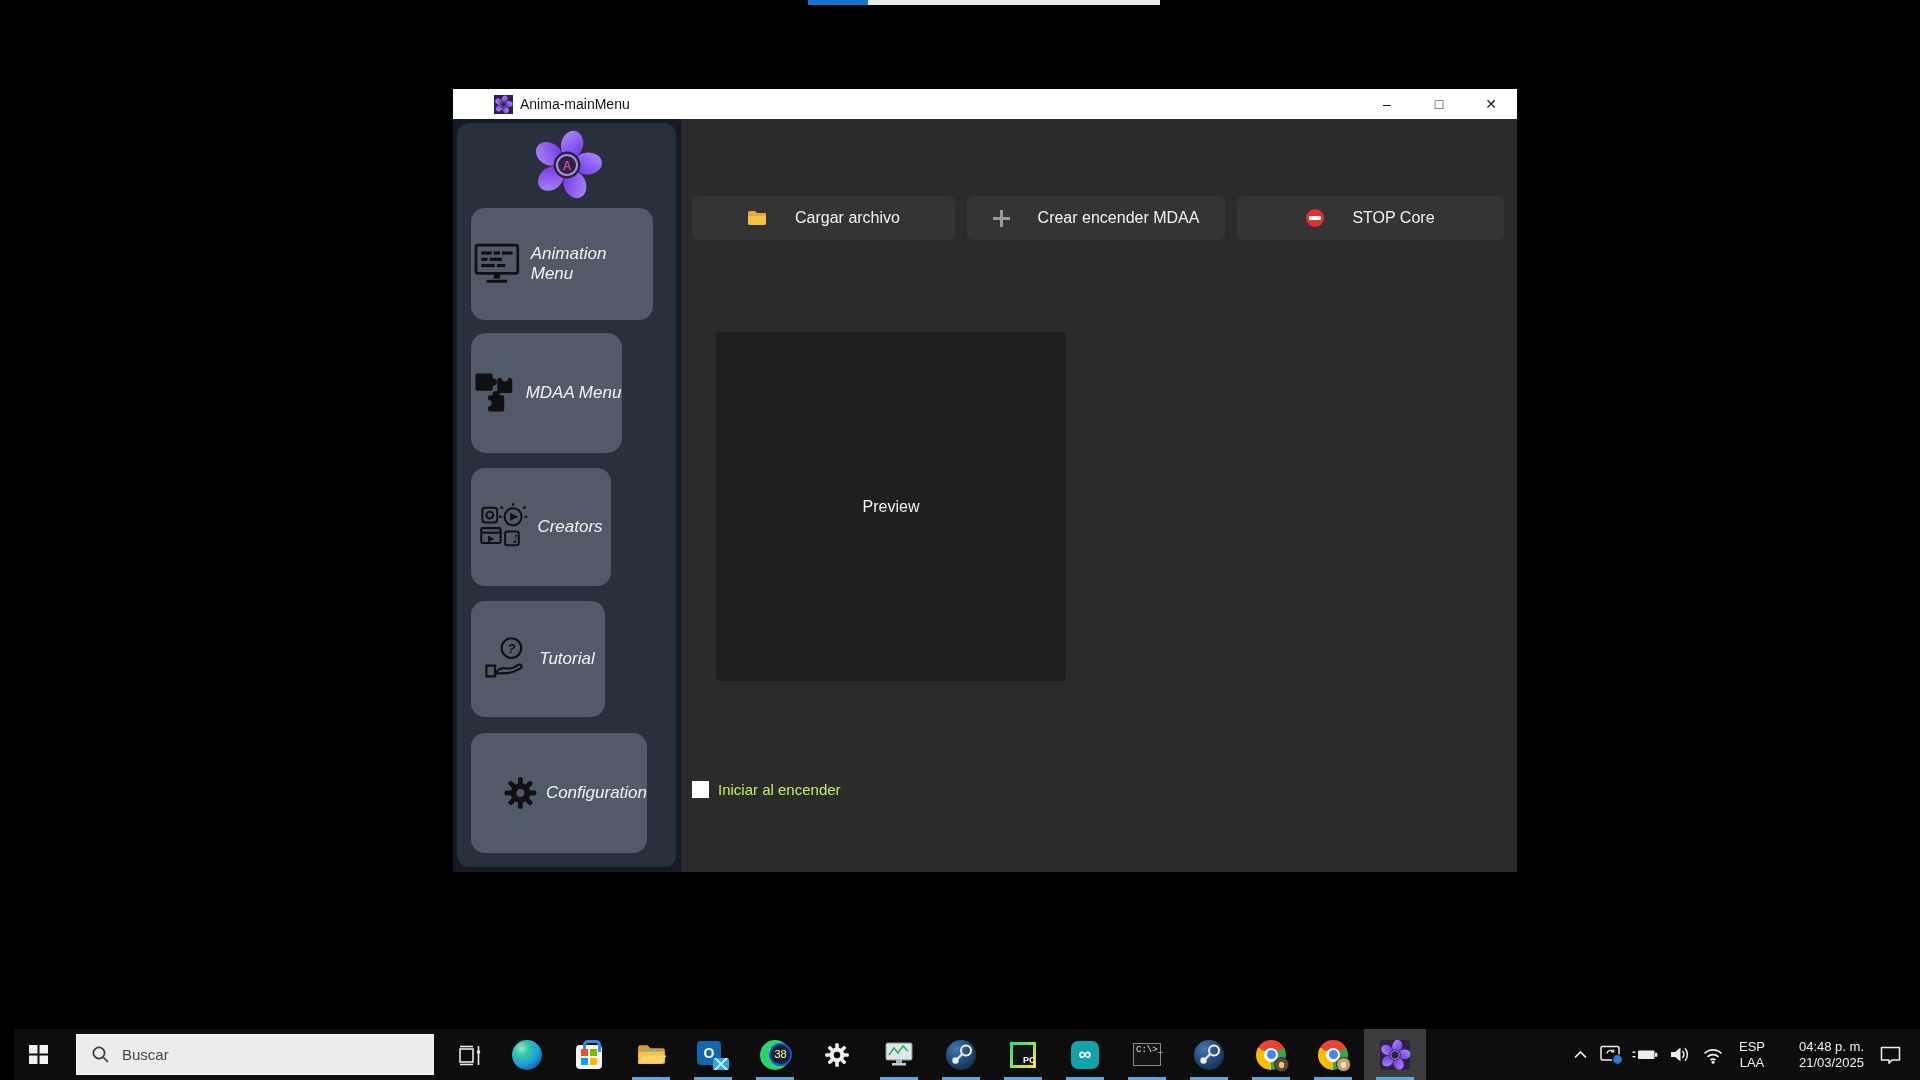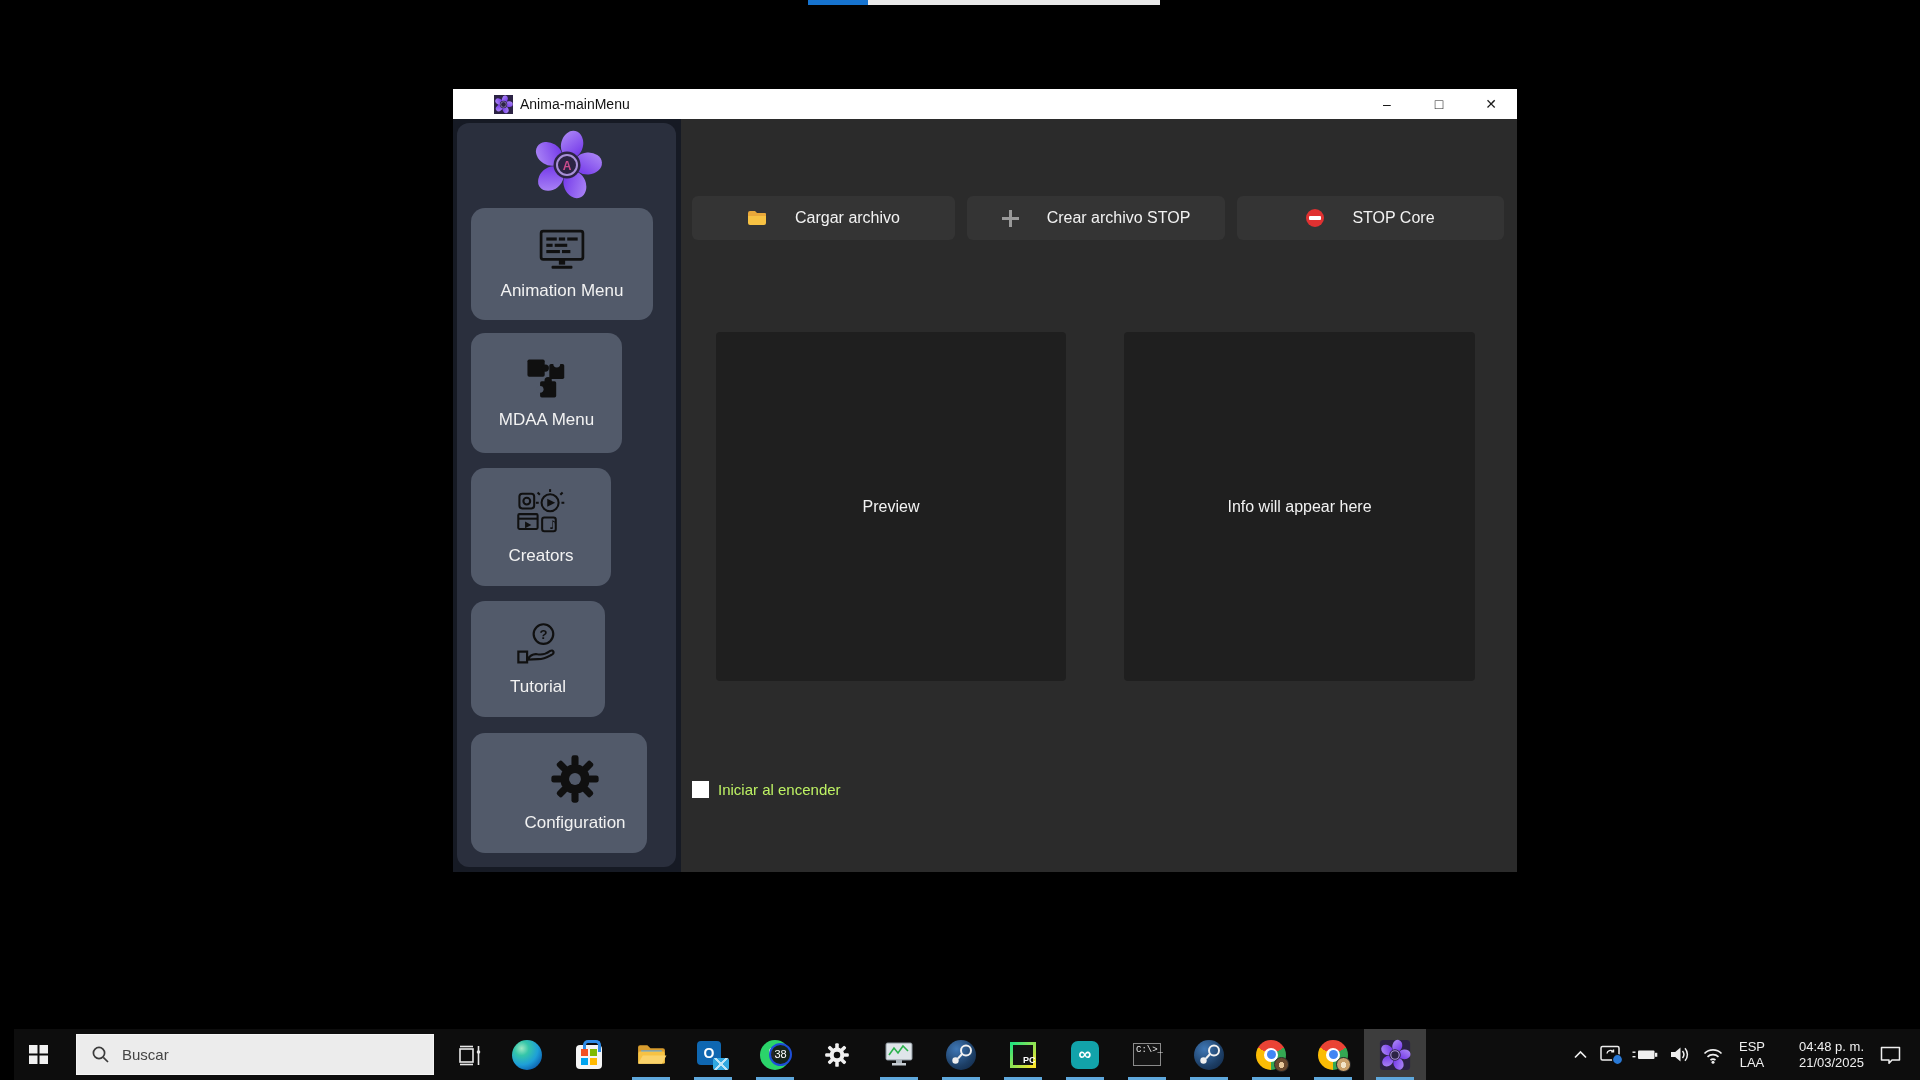--- a/index.html
+++ b/index.html
@@ -17,21 +17,21 @@
   .titlebar-logo { width:19px; height:19px; margin-left:9px; }
   .title-text { margin-left:7px; font-size:14px; color:#111; }
   .tb-btns { position:absolute; right:0; top:0; height:30px; display:flex; }
   .tb-btn { width:52px; height:30px; display:flex; align-items:center; justify-content:center; font-size:14px; color:#1a1a1a; cursor:default; }
   .win-body { position:absolute; left:0; top:30px; width:1064px; height:753px; display:flex; }
 
   
   .sidebar { position:relative; width:228px; height:753px; background:#161a24; flex:none; }
   .sidebar-panel { position:absolute; left:4px; top:4px; width:219px; height:744px; background:#2a2f3d; border-radius:12px; }
   .logo { position:absolute; left:78px; top:10px; width:72px; height:72px; }
-  .side-btn { position:absolute; left:18px; background:#525a6a; border-radius:14px; display:flex; flex-direction:column; align-items:center; justify-content:center; gap:8px; cursor:pointer; }
+  .side-btn { position:absolute; left:18px; background:#525a6a; border-radius:14px; display:flex; flex-direction:row; align-items:center; justify-content:center; gap:8px; cursor:pointer;font-style:italic; }
   .side-btn span { color:#f2f2f2; font-size:17px; }
 
   
   .main { position:relative; flex:1; background:#2b2b2b; }
   .tool-btn { position:absolute; top:77px; height:44px; background:#343434; border-radius:6px; display:flex; align-items:center; justify-content:center; gap:28px; color:#f2f2f2; font-size:16px; cursor:pointer; }
   .plus-glyph { position:relative; width:17px; height:17px; }
   .plus-glyph::before, .plus-glyph::after { content:""; position:absolute; background:#9a9a9a; }
   .plus-glyph::before { left:7px; top:0; width:3px; height:17px; }
   .plus-glyph::after { left:0; top:7px; width:17px; height:3px; }
   .stop-glyph { width:18px; height:18px; border-radius:50%; background:#e03131; position:relative; }
@@ -151,21 +151,21 @@
                 <rect x="17" y="16" width="12" height="3"></rect>
               <rect x="9" y="22" width="13" height="3"></rect>
                 <rect x="24" y="22" width="8" height="3"></rect>
               <rect x="21" y="31" width="6" height="5"></rect>
               <rect x="14" y="37" width="20" height="3" rx="1"></rect>
             </g>
           </svg>
           <span>Animation Menu</span>
         </div>
 
-        <div class="side-btn" style="top:214px; width:151px; height:120px;">
+        <div class="side-btn" style="top:214px; width:151px; height:120px;border-radius:15px;">
           <svg width="46" height="46" viewBox="0 0 40 40">
             <g fill="#101010">
               <rect x="3" y="3" width="15" height="15" rx="1.5"></rect>
               <circle cx="18.5" cy="10.5" r="3.2"></circle>
               <rect x="22" y="7" width="13" height="13" rx="1.5"></rect>
               <rect x="14" y="22" width="14" height="14" rx="1.5"></rect>
               <circle cx="21" cy="21.5" r="3.2"></circle>
             </g>
             <circle cx="28.5" cy="7" r="3" fill="#525a6a"></circle>
             <circle cx="14" cy="29" r="3" fill="#525a6a"></circle>
@@ -231,33 +231,30 @@
         <div class="tool-btn" style="left:11px; width:263px;">
           <svg width="20" height="16" viewBox="0 0 20 16">
             <path d="M1 3 q0 -2 2 -2 h5 l2 2 h8 q1 0 1 1 v2 H1 z" fill="#e9a83a"></path>
             <path d="M1 6 h18 v7 q0 2 -2 2 h-14 q-2 0 -2 -2 z" fill="#f7c243"></path>
           </svg>
           <span>Cargar archivo</span>
         </div>
 
         <div class="tool-btn" style="left:286px; width:258px;">
           <span class="plus-glyph"></span>
-          <span>Crear archivo STOP</span>
+          <span>Crear encender MDAA</span>
         </div>
 
         <div class="tool-btn" style="left:556px; width:267px;">
           <span class="stop-glyph"></span>
           <span>STOP Core</span>
         </div>
 
         <div class="panel panel-preview">
           <span>Preview</span>
-        </div>
-        <div class="panel panel-info">
-          <span>Info will appear here</span>
         </div>
 
         <div class="chk-row">
           <span class="chk"></span>
           <span>Iniciar al encender</span>
         </div>
       </div>
     </div>
   </div>
 

